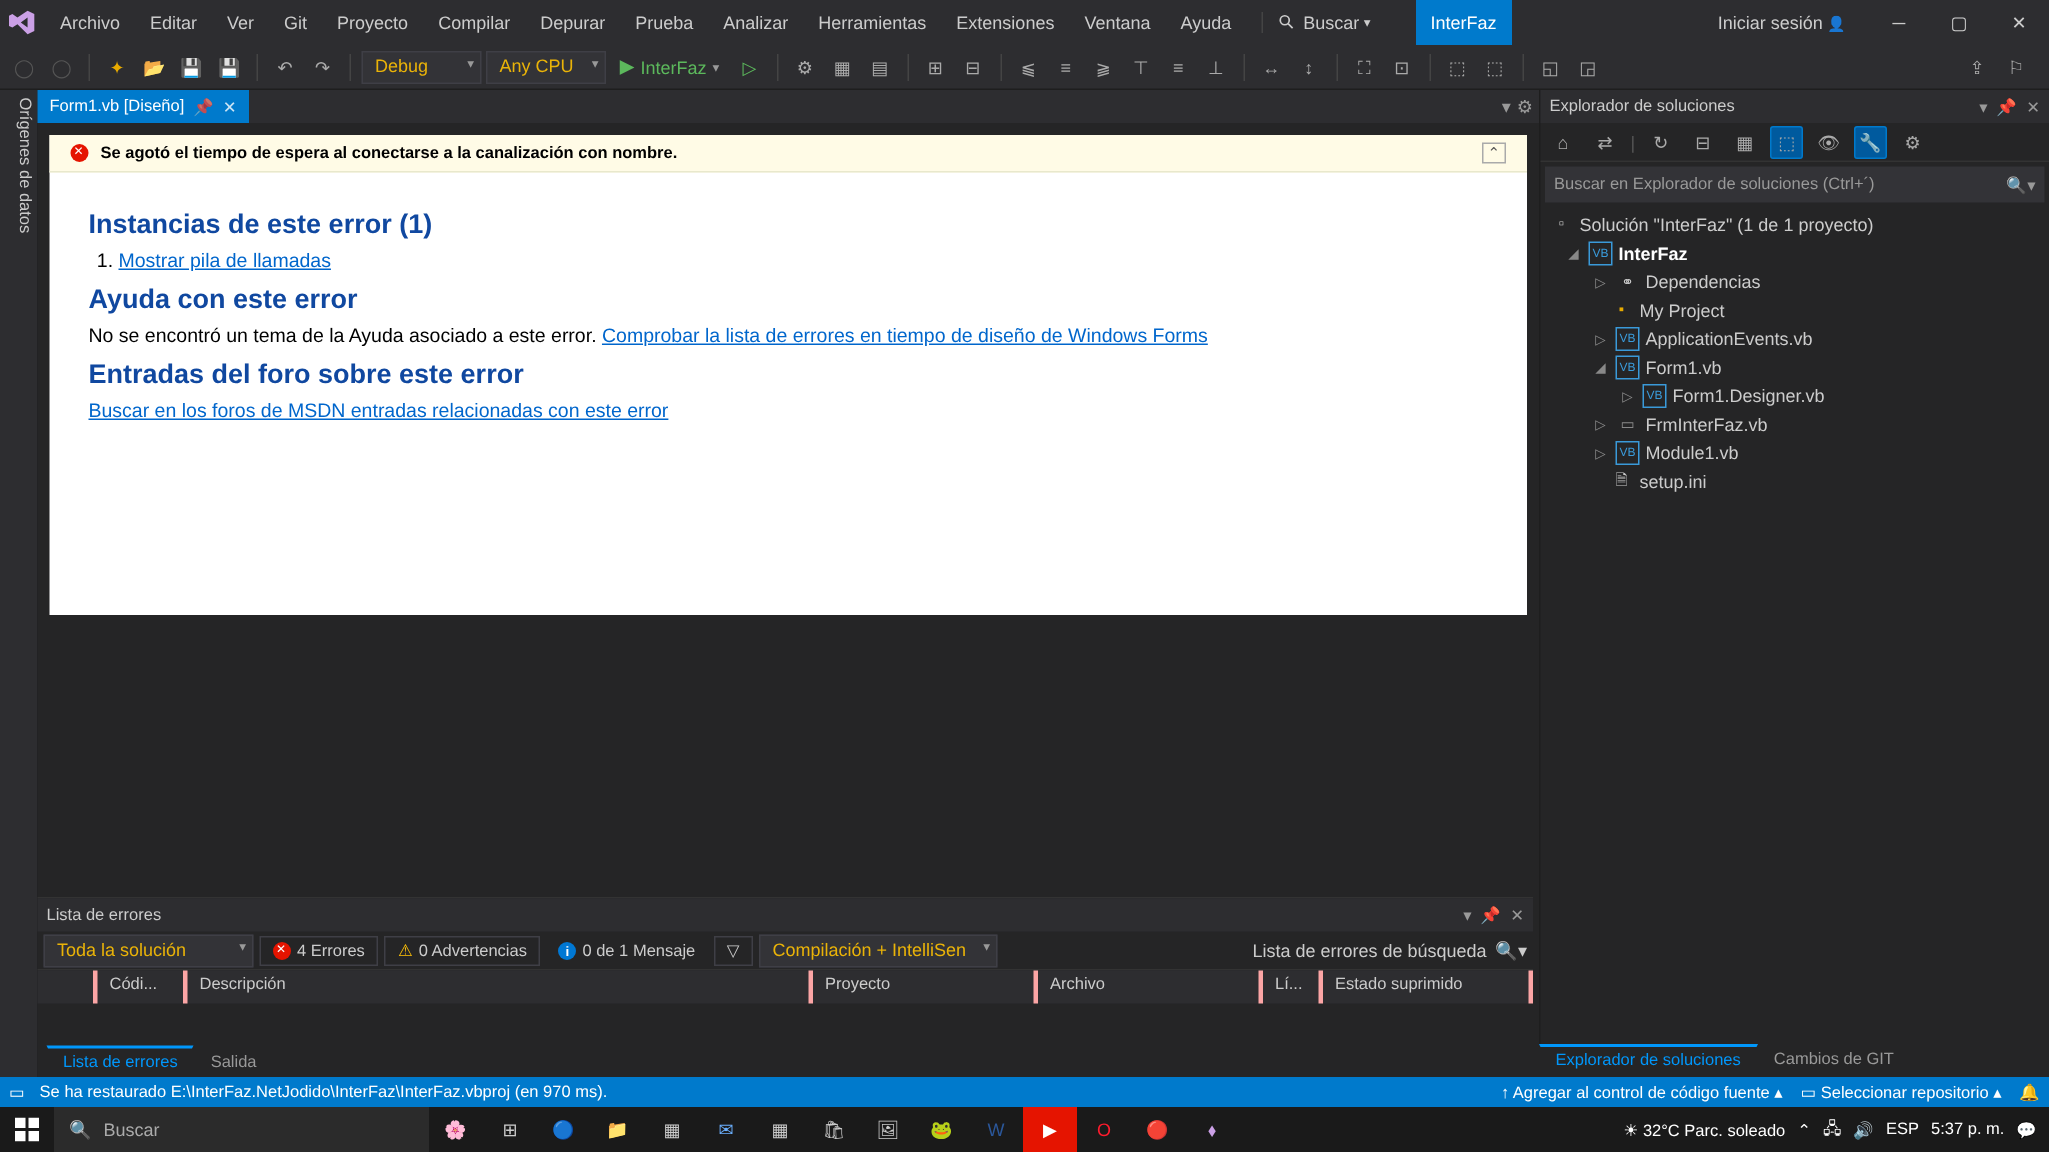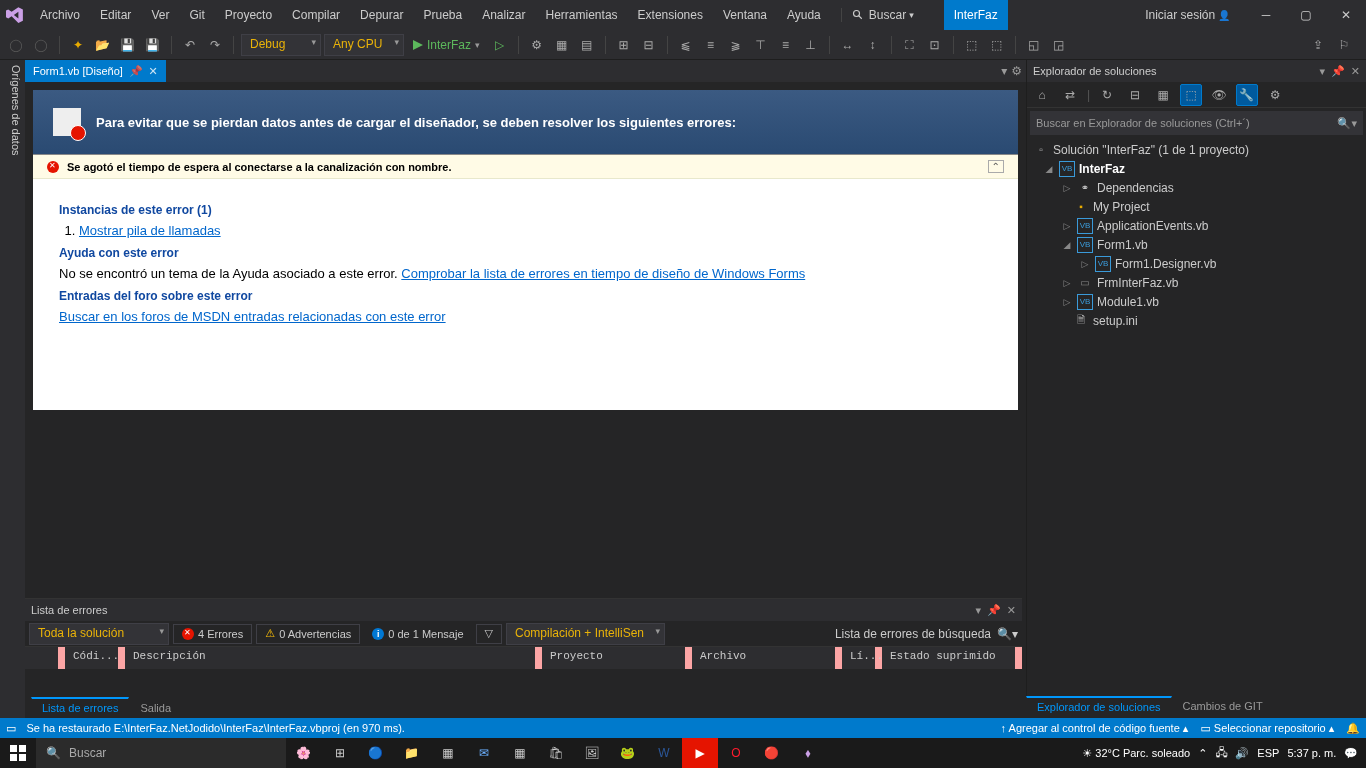--- a/index.html
+++ b/index.html
@@ -33,21 +33,21 @@
 .err-banner { background:linear-gradient(#3b5a82,#2a4a72); color:#fff; padding:18px 20px; display:flex; align-items:center; gap:15px; font-weight:bold; font-size:13px; border-bottom:1px solid #888; }
 .clipboard-icon { width:28px; height:28px; background:#eee; position:relative; }
 .clipboard-icon::after { content:""; position:absolute; right:-5px; bottom:-5px; width:14px; height:14px; background:#e51400; border-radius:50%; border:1px solid #fff; }
 .err-tabs { background:#fff; display:flex; align-items:center; padding:0; border-bottom:1px solid #ccc; }
 .err-tab { padding:4px 10px; display:flex; align-items:center; gap:4px; font-size:11px; margin-left:4px; margin-top:4px; }
 .err-tab.active { border:1px solid #ccc; border-bottom-color:#fff; background:#fff; }
 .err-tabs .why-link { margin-left:auto; color:#0066cc; text-decoration:underline; padding:4px 10px; display:flex; align-items:center; gap:4px; }
 .err-detail-row { background:#fffbe6; padding:5px 14px; font-size:11px; display:flex; align-items:center; gap:8px; border-bottom:1px solid #e8e8cc; }
 .err-detail-row .collapse { margin-left:auto; border:1px solid #aaa; padding:0 3px; color:#555; font-size:10px; }
 .err-body { padding:16px 26px; font-size:13px; color:#000; }
-.err-body h3 { color:#1048a0; font-size:12px; font-weight:bold; margin-top:8px; margin-bottom:6px; }
+.err-body h3 { color:#1048a0; font-size:18px; font-weight:bold; margin-top:8px; margin-bottom:6px; }
 .err-body a { color:#0066cc; text-decoration:underline; }
 .err-body ol { margin-left:20px; }
 .err-body p { margin:4px 0; }
 .solution-exp { width:340px; background:#252526; display:flex; flex-direction:column; border-left:1px solid #1e1e1e; }
 .panel-header { height:22px; background:#2d2d30; display:flex; align-items:center; padding:0 6px; font-size:11px; color:#ccc; }
 .panel-header .ctrls { margin-left:auto; display:flex; gap:6px; color:#999; }
 .se-toolbar { height:26px; display:flex; align-items:center; padding:0 4px; gap:6px; border-bottom:1px solid #333; }
 .se-toolbar .tb-btn.active { border:1px solid #007acc; background:#005a9e; }
 .se-search { height:24px; background:#333337; margin:3px; display:flex; align-items:center; padding:0 6px; color:#999; font-size:11px; }
 .se-search .mag { margin-left:auto; }
@@ -56,21 +56,21 @@
 .exp { width:12px; text-align:center; color:#888; font-size:9px; }
 .ti { width:16px; height:16px; display:inline-flex; align-items:center; justify-content:center; font-size:10px; }
 .vb-icon { border:1px solid #3a9ad9; color:#3a9ad9; font-size:8px; padding:0 2px; }
 .bold { font-weight:bold; color:#fff; }
 .bottom-panel { height:120px; background:#252526; display:flex; flex-direction:column; border-top:1px solid #333; position:absolute; bottom:50px; left:25px; right:344px; }
 .bp-header { height:22px; background:#2d2d30; display:flex; align-items:center; padding:0 6px; color:#ccc; font-size:11px; }
 .bp-header .ctrls { margin-left:auto; display:flex; gap:6px; color:#999; }
 .bp-toolbar { height:26px; display:flex; align-items:center; padding:3px 4px; gap:4px; border-bottom:1px solid #333; }
 .pill { border:1px solid #3f3f46; padding:2px 8px; display:flex; align-items:center; gap:4px; font-size:11px; color:#ccc; height:20px; }
 .bp-columns { height:22px; display:flex; background:#2d2d30; font-size:11px; color:#ccc; }
-.bp-col { padding:3px 8px; border-right:7px solid #fca5a5;font-family:Liberation Mono, monospace; }
+.bp-col { padding:3px 8px; border-right:3px solid #fca5a5; }
 .bp-tabs { height:22px; display:flex; align-items:flex-end; padding:0 6px; gap:0; }
 .bp-tab { padding:3px 10px; border:1px solid transparent; font-size:11px; color:#999; }
 .bp-tab.active { color:#0097fb; border-top:2px solid #0097fb; }
 .right-bottom-tabs { position:absolute; bottom:50px; right:0; width:340px; height:22px; display:flex; background:#252526; }
 .statusbar { position:absolute; bottom:30px; left:0; right:0; height:20px; background:#007acc; color:#fff; display:flex; align-items:center; padding:0 6px; font-size:11px; gap:10px; }
 .statusbar .right { margin-left:auto; display:flex; align-items:center; gap:12px; }
 .taskbar { position:absolute; bottom:0; left:0; right:0; height:30px; background:#1a1a1a; display:flex; align-items:center; }
 .task-start { width:36px; height:30px; display:flex; align-items:center; justify-content:center; color:#fff; }
 .task-search { flex:0 0 250px; height:30px; background:#2b2b2b; display:flex; align-items:center; padding:0 10px; color:#aaa; gap:8px; }
 .task-icons { display:flex; }
@@ -187,24 +187,20 @@
         <span class="close-x">✕</span>
       </div>
       <div class="tabs-right">
         <span>▾</span>
         <span>⚙</span>
       </div>
     </div>
 
     <div class="designer-wrap">
       <div class="designer-panel">
-        <div class="err-banner">
-          <div class="clipboard-icon"></div>
-          <span>Para evitar que se pierdan datos antes de cargar el diseñador, se deben resolver los siguientes errores:</span>
-        </div>
         <div class="err-detail-row">
           <span class="red-x"></span>
           <b>Se agotó el tiempo de espera al conectarse a la canalización con nombre.</b>
           <span class="collapse">⌃</span>
         </div>
         <div class="err-body">
           <h3>Instancias de este error (1)</h3>
           <ol>
               <li><a>Mostrar pila de llamadas</a></li>
             </ol>

